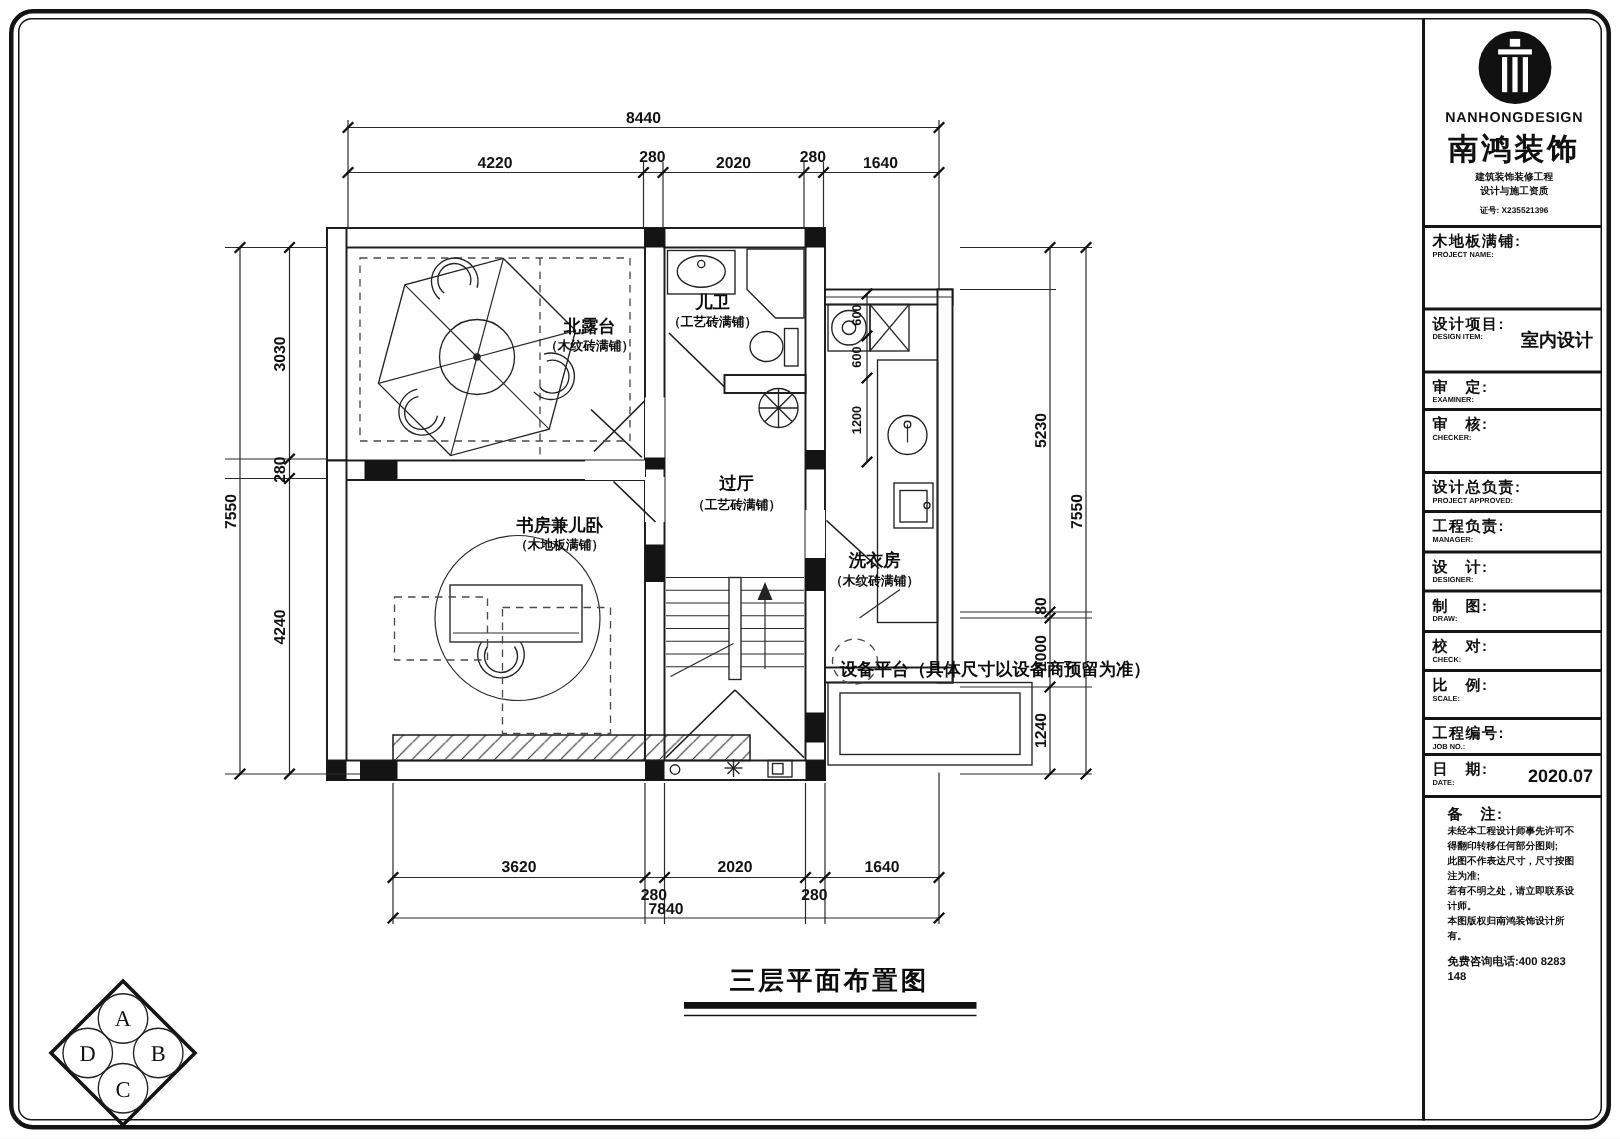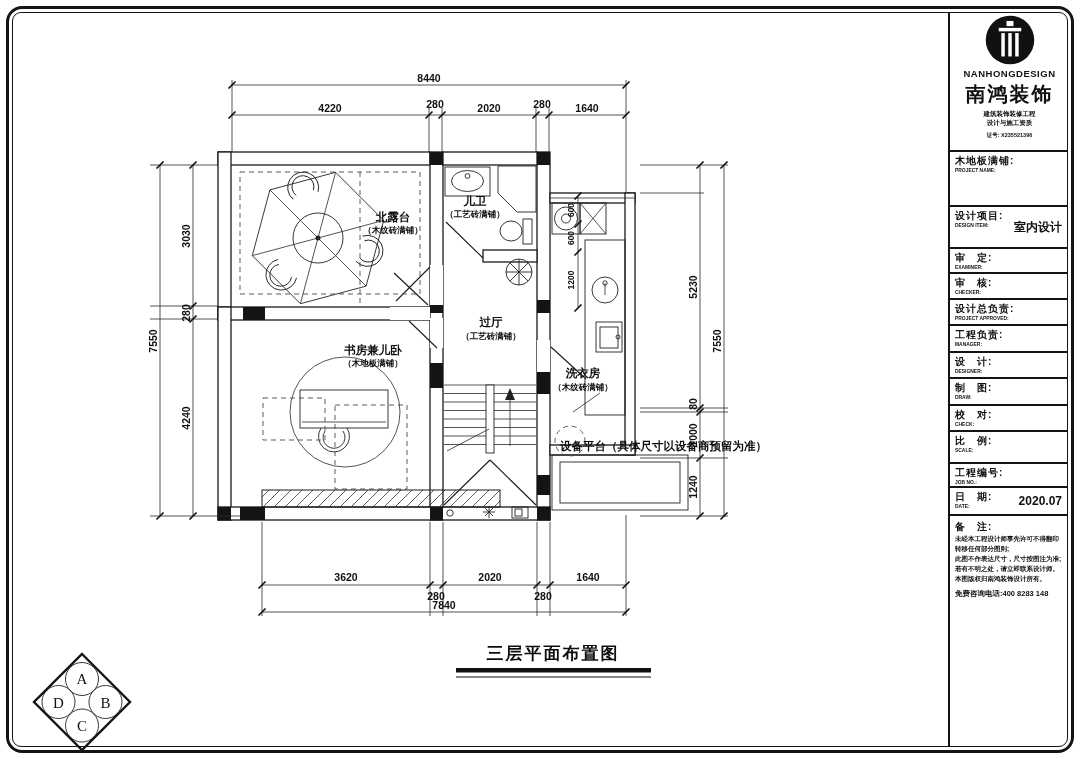--- a/index.html
+++ b/index.html
@@ -12,26 +12,26 @@
   .plan-svg { position:absolute; left:0; top:0; }
 
   
   .tblock { position:absolute; left:948px; top:12px; height:735px; width:120px;
             border-left:2.5px solid #141414; display:flex; flex-direction:column; background:#fff; }
   .tb-row { position:relative; border-bottom:2px solid #141414; padding:2px 4px 1px 5px; overflow:hidden; }
   .tb-cn  { font-size:10px; font-weight:700; letter-spacing:1px; color:#101010; white-space:nowrap; }
   .tb-en  { font-size:6px; font-weight:700; color:#101010; transform:scale(.82); transform-origin:0 0; white-space:nowrap; }
   .tb-val { position:absolute; right:6px; top:50%; transform:translateY(-50%); font-size:12px; font-weight:700; color:#101010; }
   .tb-val.big { font-size:12px; right:38px; }
-  .logo-row { display:flex; flex-direction:column; align-items:center; justify-content:flex-start; gap:2px; }
+  .logo-row { display:flex; flex-direction:column; align-items:center; justify-content:center; gap:2px; }
   .brand-en { font-size:9.5px; font-weight:700; letter-spacing:.5px; color:#101010; }
   .brand-cn { font-size:20px; font-weight:700; letter-spacing:2px; color:#101010; }
   .brand-sub { font-size:6.5px; font-weight:700; color:#101010; line-height:1.35; text-align:center; }
   .brand-no { font-size:5.5px; font-weight:700; color:#101010; margin-top:2px; }
-  .remarks { flex:1; padding:4px 5px; }
+  .remarks { flex:1; padding:4px 15px; }
   .rm-line { font-size:6.5px; font-weight:700; color:#101010; line-height:1.55; }
   .rm-hot  { font-size:7.5px; font-weight:700; color:#101010; margin-top:5px; }
 
   
   .wall  { fill:#ffffff; stroke:#1b1b1b; stroke-width:1.3; }
   .col   { fill:#141414; stroke:none; }
   .open  { fill:#ffffff; stroke:none; }
   .ln    { stroke:#1b1b1b; stroke-width:1.1; fill:none; }
   .thin  { stroke:#2a2a2a; stroke-width:0.8; fill:none; }
   .fix   { stroke:#222; stroke-width:0.9; fill:#ffffff; }
@@ -319,21 +319,21 @@
       <div class="tb-en">DESIGN ITEM:</div>
       <div class="tb-val">室内设计</div>
     </div>
 
 
     <div class="tb-row" style="height:25px">
       <div class="tb-cn">审　定:</div>
       <div class="tb-en">EXAMINER:</div>
     </div>
 
-    <div class="tb-row" style="height:26px">
+    <div class="tb-row" style="height:42px">
       <div class="tb-cn">审　核:</div>
       <div class="tb-en">CHECKER:</div>
     </div>
 
     <div class="tb-row" style="height:26px">
       <div class="tb-cn">设计总负责:</div>
       <div class="tb-en">PROJECT APPROVED:</div>
     </div>
 
     <div class="tb-row" style="height:27px">

